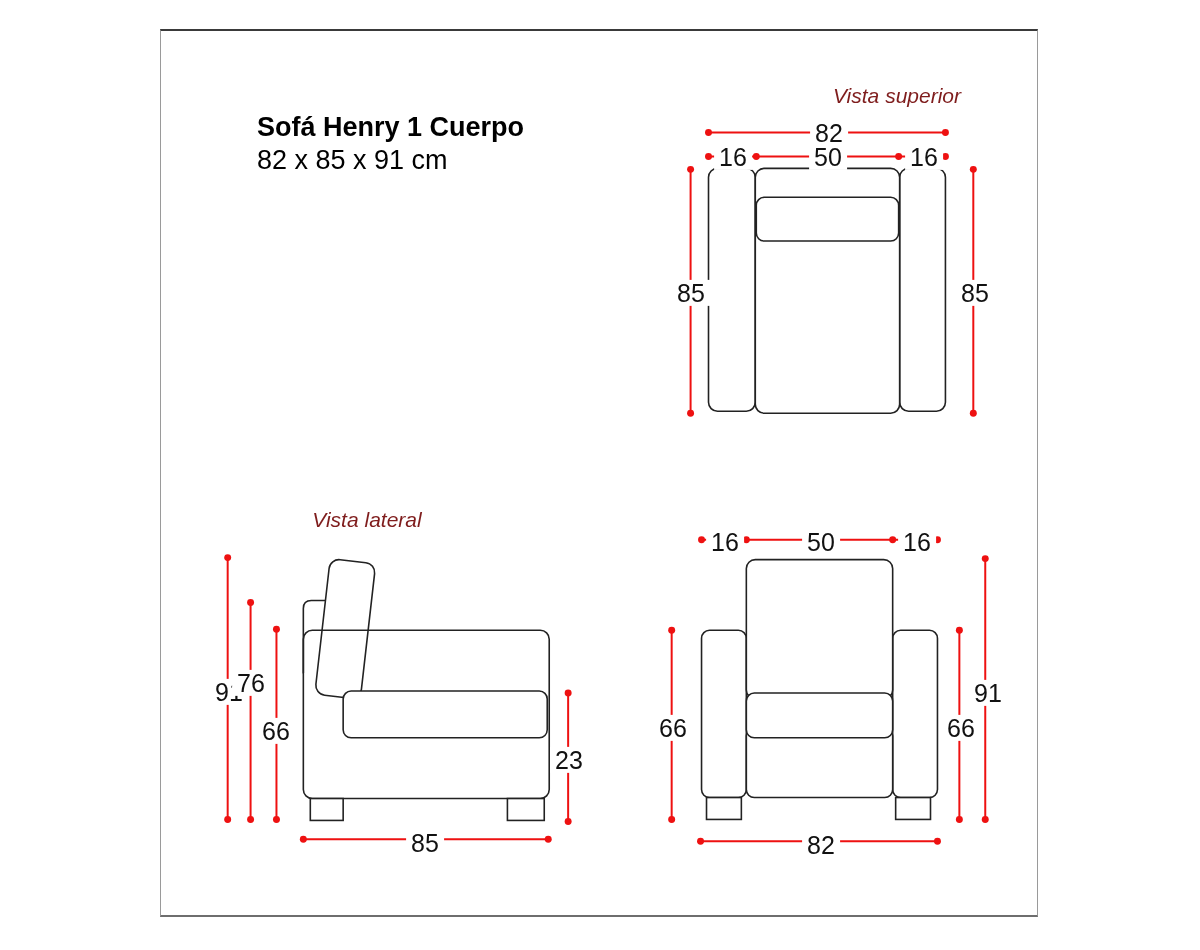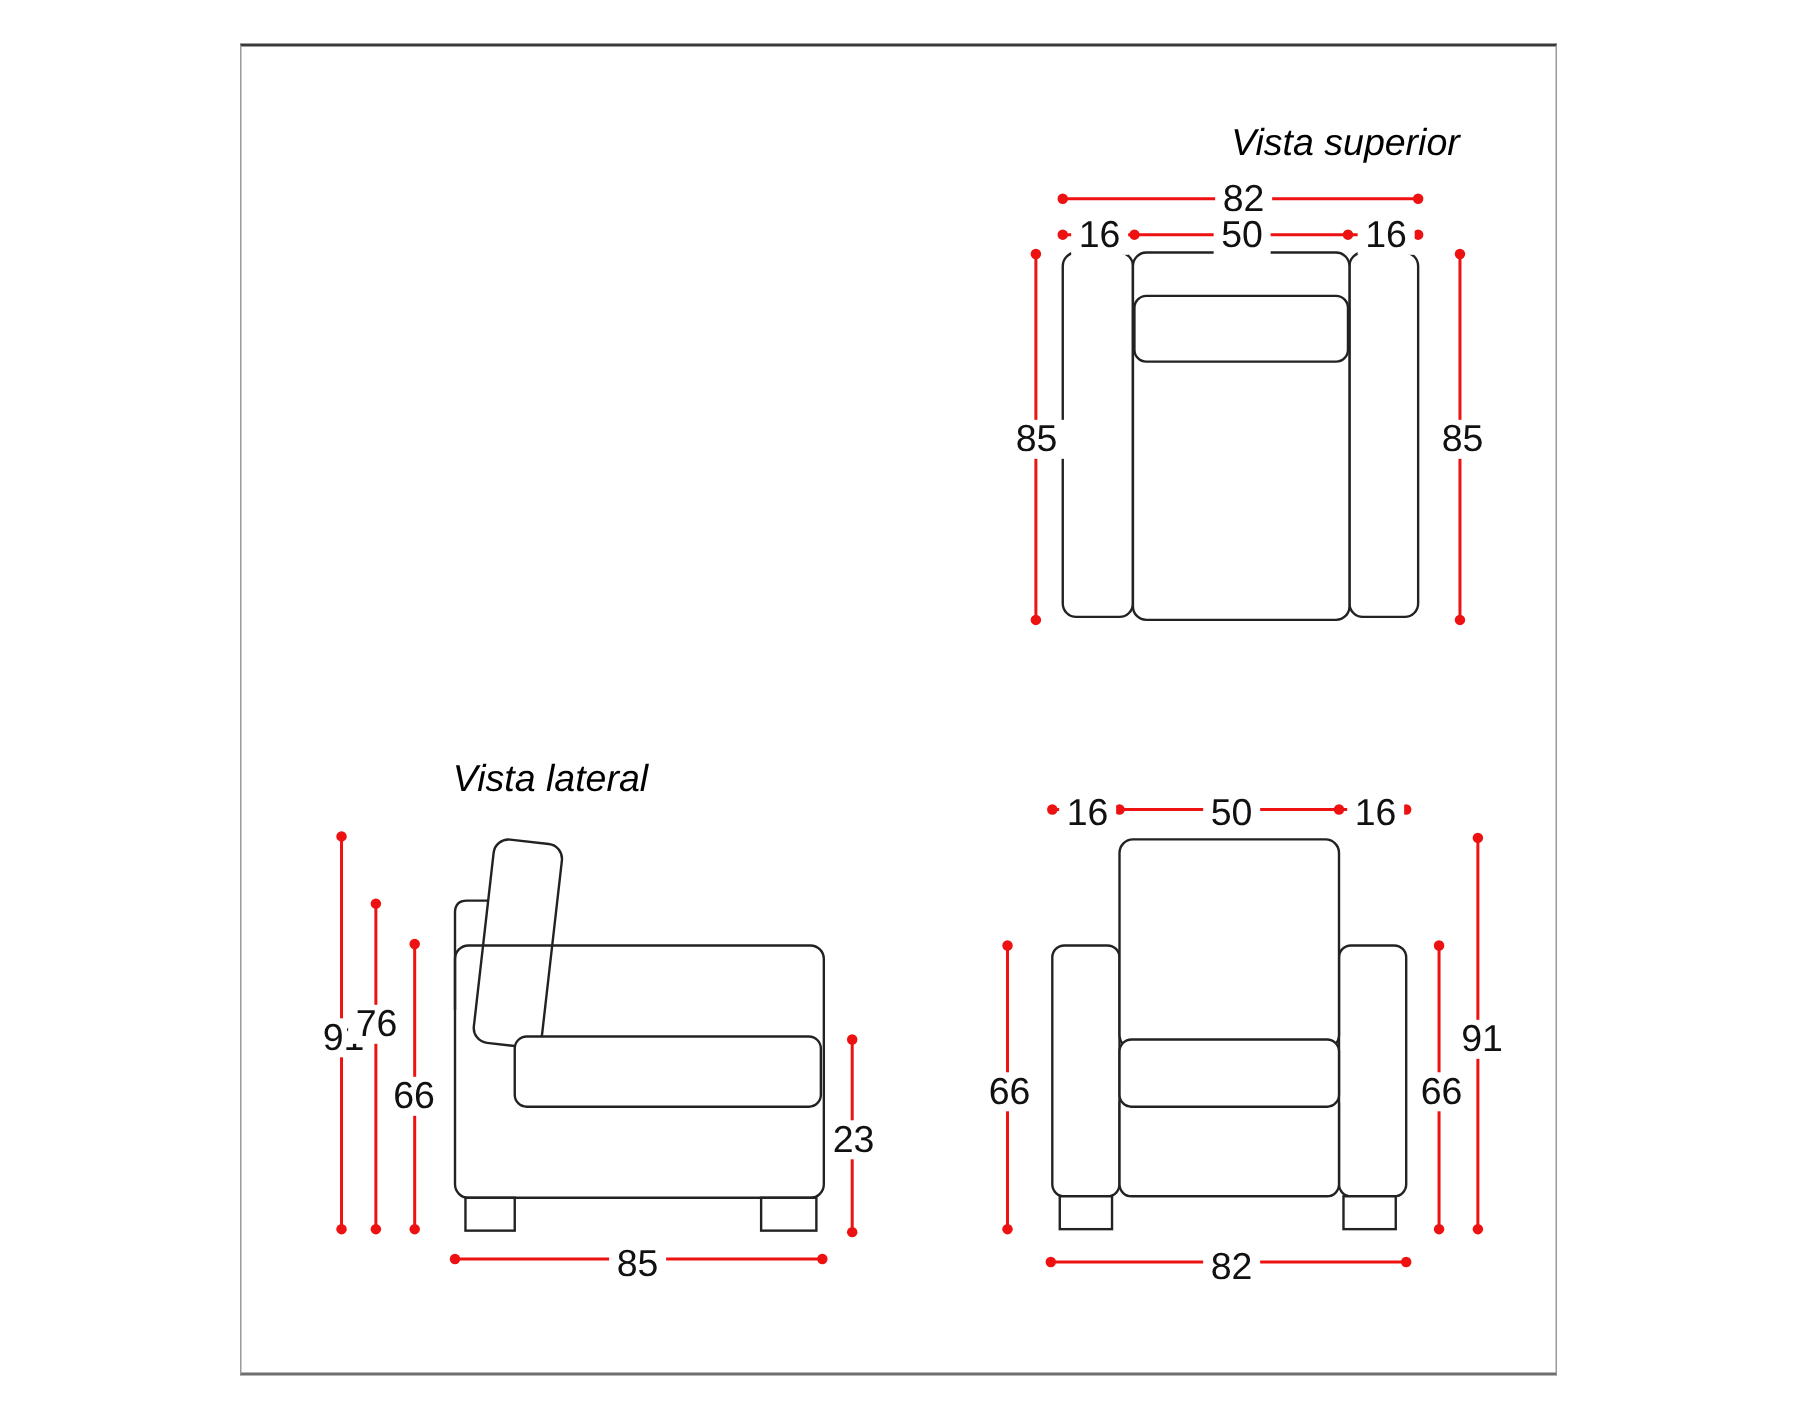--- a/index.html
+++ b/index.html
@@ -8,21 +8,21 @@
     position:absolute;left:160px;top:29px;width:878px;height:888px;
     box-sizing:border-box;background:#ffffff;
     border:1px solid #9a9a9a;border-top:2px solid #3a3a3a;border-bottom:2px solid #6e6e6e;
   }
   .svg-layer{position:absolute;left:0;top:0;width:100%;height:100%;}
   .title-block{position:absolute;left:96px;top:80px;line-height:33px;}
   .main-title{font-size:27px;font-weight:bold;color:#000;white-space:nowrap;}
   .sub-title{font-size:27px;font-weight:normal;color:#000;white-space:nowrap;}
   .view-title{
     position:absolute;transform:translate(-50%,-50%);
-    font-size:25px;font-style:italic;color:#000000;white-space:nowrap;
+    font-size:21px;font-style:italic;color:#7f1d1d;white-space:nowrap;
   }
   .dim{
     position:absolute;transform:translate(-50%,-50%);
     background:#ffffff;padding:0 5px;font-size:25px;line-height:1.05;
     color:#111111;white-space:nowrap;
   }
 </style>
 </head>
 <body>
 
@@ -121,20 +121,24 @@
           <rect x="734" y="602" width="45" height="168" rx="8" fill="#ffffff"></rect>
           <rect x="587" y="531" width="147" height="140" rx="9" fill="#ffffff"></rect>
           <rect x="587" y="700" width="147" height="70" rx="8" fill="#ffffff"></rect>
           <rect x="587" y="665" width="147" height="45" rx="8" fill="#ffffff"></rect>
           <rect x="547" y="770" width="35" height="22" fill="#ffffff"></rect>
           <rect x="737" y="770" width="35" height="22" fill="#ffffff"></rect>
         </g>
       </g>
     </svg>
 
+    <div class="title-block">
+      <div class="main-title">Sofá Henry 1 Cuerpo</div>
+      <div class="sub-title">82 x 85 x 91 cm</div>
+    </div>
 
     <div class="view-title" style="left:736px;top:65px">Vista superior</div>
     <div class="view-title" style="left:206px;top:489px">Vista lateral</div>
 
     <div class="dim" style="left:668px;top:102px">82</div>
     <div class="dim" style="left:572px;top:126px">16</div>
     <div class="dim" style="left:667px;top:126px">50</div>
     <div class="dim" style="left:763px;top:126px">16</div>
     <div class="dim" style="left:530px;top:262px">85</div>
     <div class="dim" style="left:814px;top:262px">85</div>

